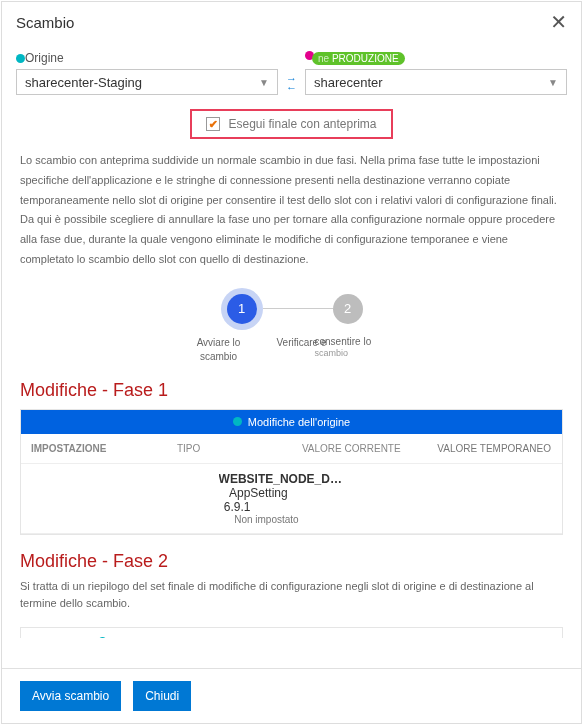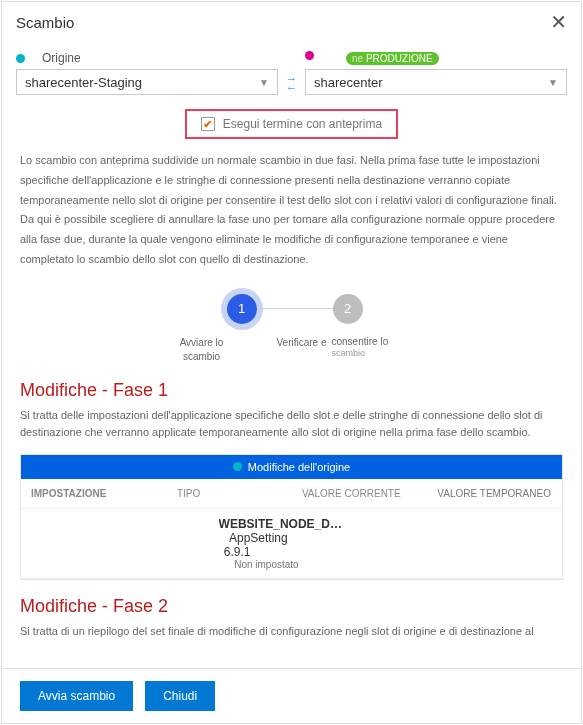--- a/index.html
+++ b/index.html
@@ -42,21 +42,21 @@
     align-items: flex-end;
     padding: 8px 14px 0 14px;
     gap: 8px;
   }
   .col {
     flex: 1;
   }
   .label-row {
     display: flex;
     align-items: center;
-    gap: 17px;
+    gap: 0;
     font-size: 12px;
     color: #555;
     margin-bottom: 4px;
   }
   .dot {
     width: 9px; height: 9px; border-radius: 50%;
     display: inline-block;
   }
   .dot-teal { background: #00b7c3; }
   .dot-pink { background: #e3008c; }
@@ -154,21 +154,21 @@
     background: #bdbdbd;
   }
   .step-line {
     width: 70px;
     height: 1px;
     background: #ccc;
   }
   .step-labels {
     display: flex;
     justify-content: center;
-    gap: 20px;
+    gap: 3px;
     font-size: 10px;
     color: #666;
     margin-bottom: 10px;
   }
   .step-label { width: 80px; text-align: center; line-height: 1.4; }
   .step-label-w { width: 90px; text-align: left; }
   h2.section {
     font-size: 18px;
     font-weight: 400;
     color: #b91c1c;
@@ -245,21 +245,21 @@
     border-top: 1px solid #e0e0e0;
     padding: 12px 18px;
     display: flex;
     gap: 12px;
     background: #fff;
   }
   .btn {
     background: #0078d4;
     color: #fff;
     border: none;
-    padding: 8px 18px;
+    padding: 8px 12px;
     font-size: 12px;
     cursor: pointer;
   }
   .content-scroll {
     height: 600px;
     overflow: hidden;
   }
 </style>
 </head>
 <body>
@@ -295,21 +295,21 @@
         </div>
         <div class="select">
           <span>sharecenter</span>
           <span class="chev">▼</span>
         </div>
       </div>
     </div>
 
     <div class="checkbox-row">
       <span class="checkbox">✔</span>
-      <span>Esegui termine con anteprima</span>
+      <span>Esegui finale con anteprima</span>
     </div>
 
     <div class="desc">Lo scambio con anteprima suddivide un normale scambio in due fasi. Nella prima fase tutte le impostazioni specifiche dell'applicazione e le stringhe di connessione presenti nella destinazione verranno copiate temporaneamente nello slot di origine per consentire il test dello slot con i relativi valori di configurazione finali. Da qui è possibile scegliere di annullare la fase uno per tornare alla configurazione normale oppure procedere alla fase due, durante la quale vengono eliminate le modifiche di configurazione temporanee e viene completato lo scambio dello slot con quello di destinazione.</div>
 
     <div class="steps">
       <div class="step-1-outer">
         <div class="step-circle step-1">1</div>
       </div>
       <div class="step-line"></div>
       <div class="step-circle step-2">2</div>
@@ -317,21 +317,20 @@
     <div class="step-labels">
       <div class="step-label">Avviare lo scambio</div>
       <div class="step-label">Verificare e</div>
       <div class="step-label-w" style="margin-left:-30px;">
         <span>consentire lo</span><br>
         <span style="font-size:9px;color:#999">scambio</span>
       </div>
     </div>
 
     <h2 class="section">Modifiche - Fase 1</h2>
-    <div class="section-desc">Si tratta delle impostazioni dell'applicazione specifiche dello slot e delle stringhe di connessione dello slot di destinazione che verranno applicate temporaneamente allo slot di origine nella prima fase dello scambio.</div>
 
     <div class="table">
       <div class="table-head-bar">
         <span class="dot dot-teal"></span>
         <span>Modifiche dell'origine</span>
       </div>
       <div class="table-cols">
         <div class="c1">IMPOSTAZIONE</div>
         <div class="c2">TIPO</div>
         <div class="c3">VALORE CORRENTE</div>

